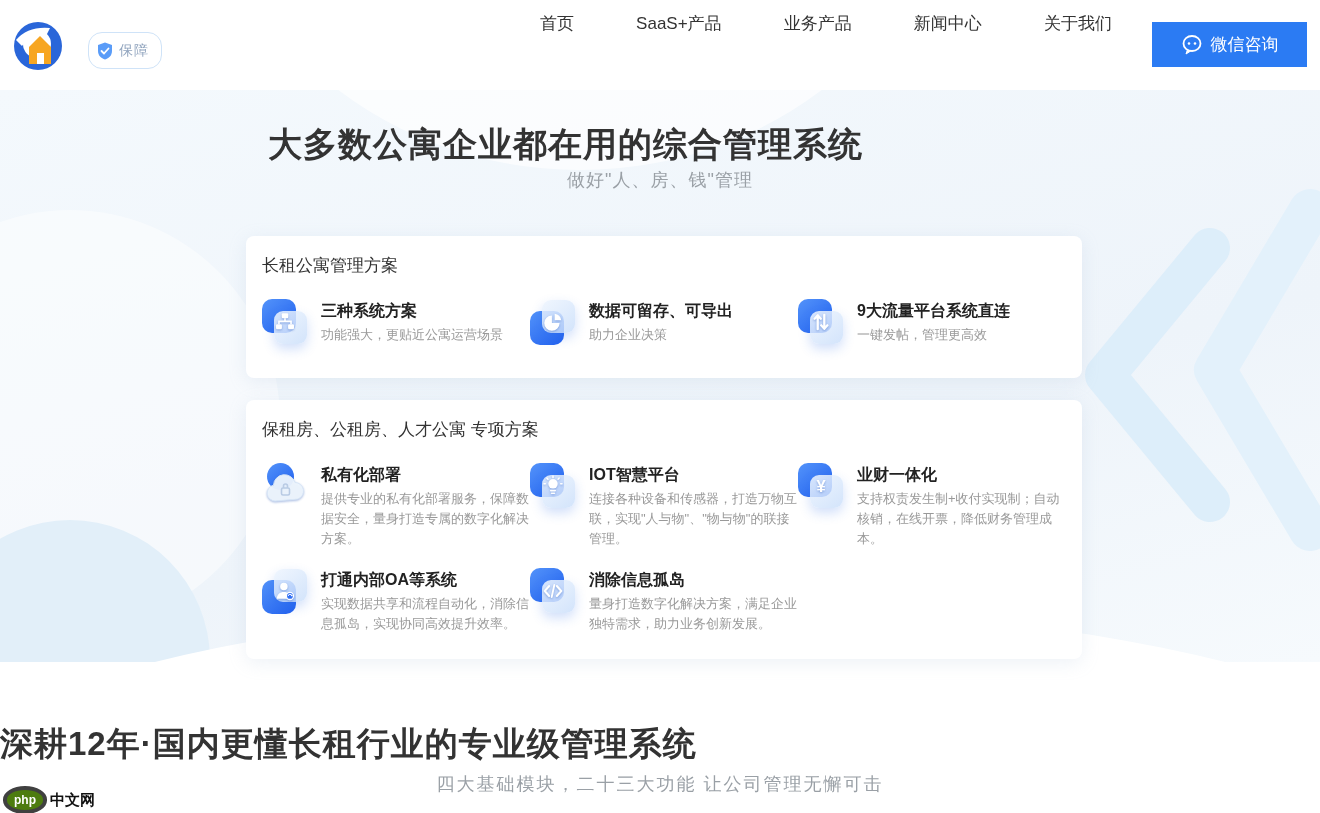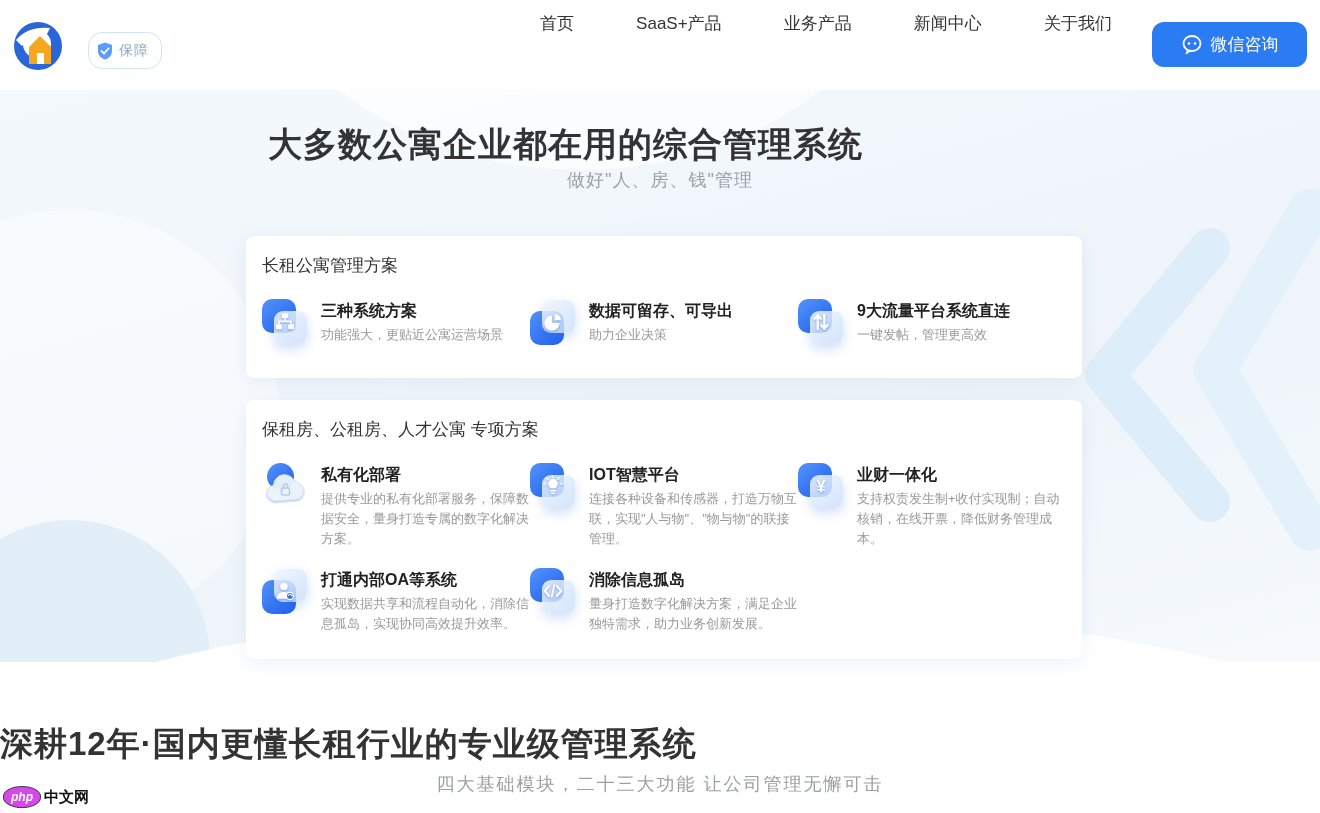--- a/index.html
+++ b/index.html
@@ -11,21 +11,21 @@
 
   
   .header { position:absolute; top:0; left:0; width:1320px; height:90px; background:#fff; z-index:10; }
   .logo { position:absolute; left:12px; top:20px; width:52px; height:52px; cursor:pointer; }
   .badge { position:absolute; left:88px; top:32px; height:37px; display:flex; align-items:center; gap:4px;
            border:1.5px solid #cfe3f8; border-radius:14px; padding:0 12px 0 6px; background:#fff; }
   .badge-label { font-size:14px; color:#8fa3bd; letter-spacing:1px; }
   .nav { position:absolute; left:540px; top:12px; width:572px; height:90px; display:flex; align-items:flex-start; justify-content:space-between;gap:44px; }
   .nav-item { font-size:17px; color:#333; cursor:pointer; white-space:nowrap; }
   .wechat-btn { position:absolute; left:1152px; top:22px; width:155px; height:45px; background:#2b7bf3; border:none;
-                border-radius:12px; color:#fff; font-size:17px; display:flex; align-items:center; justify-content:center;
+                border-radius:0; color:#fff; font-size:17px; display:flex; align-items:center; justify-content:center;
                 gap:8px; cursor:pointer; font-family:inherit; }
 
   
   .hero-bg { position:absolute; top:90px; left:0; width:1320px; height:572px; overflow:hidden; z-index:0;
              background:linear-gradient(165deg,#f4f9fd 0%, #eef4fa 60%, #f6fafd 100%); }
   .hero-bg .circ1 { position:absolute; left:200px; top:-620px; width:760px; height:700px; border-radius:50%;
                     background:rgba(255,255,255,.65); }
   .hero-bg .circ2 { position:absolute; left:-140px; top:120px; width:420px; height:420px; border-radius:50%;
                     background:rgba(255,255,255,.45); }
   .hero-bg .circ3 { position:absolute; left:-70px; top:430px; width:280px; height:280px; border-radius:50%;
@@ -66,22 +66,22 @@
   .fi.cloud .glyph { width:42px; height:32px; top:56%; }
 
   
   .s2-title { position:absolute; top:722px; left:0; width:1320px; text-align:left; font-size:33px; font-weight:700;
               color:#333; letter-spacing:1px; }
   .s2-subtitle { position:absolute; top:772px; left:0; width:1320px; text-align:center; font-size:18px; color:#9aa0a6;
               letter-spacing:2px; }
 
   
   .watermark { position:absolute; left:3px; top:786px; display:flex; align-items:center; gap:3px; z-index:11; }
-  .wm-php { background:#d946ef; color:#fff; font-weight:700; font-style:italic; font-size:12px; border-radius:50%/48%;
-            padding:3px 7px; border:1px solid #404040; }
+  .wm-php { background:#4d7c0f; color:#fff; font-weight:700; font-size:12px; border-radius:50%/48%;
+            padding:3px 7px; border:4px solid #404040; }
   .wm-text { font-size:15px; font-weight:700; color:#111; }
 </style>
 </head>
 <body>
 
 <div class="hero-bg">
   <div class="circ1"></div>
   <div class="circ2"></div>
   <div class="circ3"></div>
   <svg class="chevrons" width="260" height="430" viewBox="0 0 260 430">

